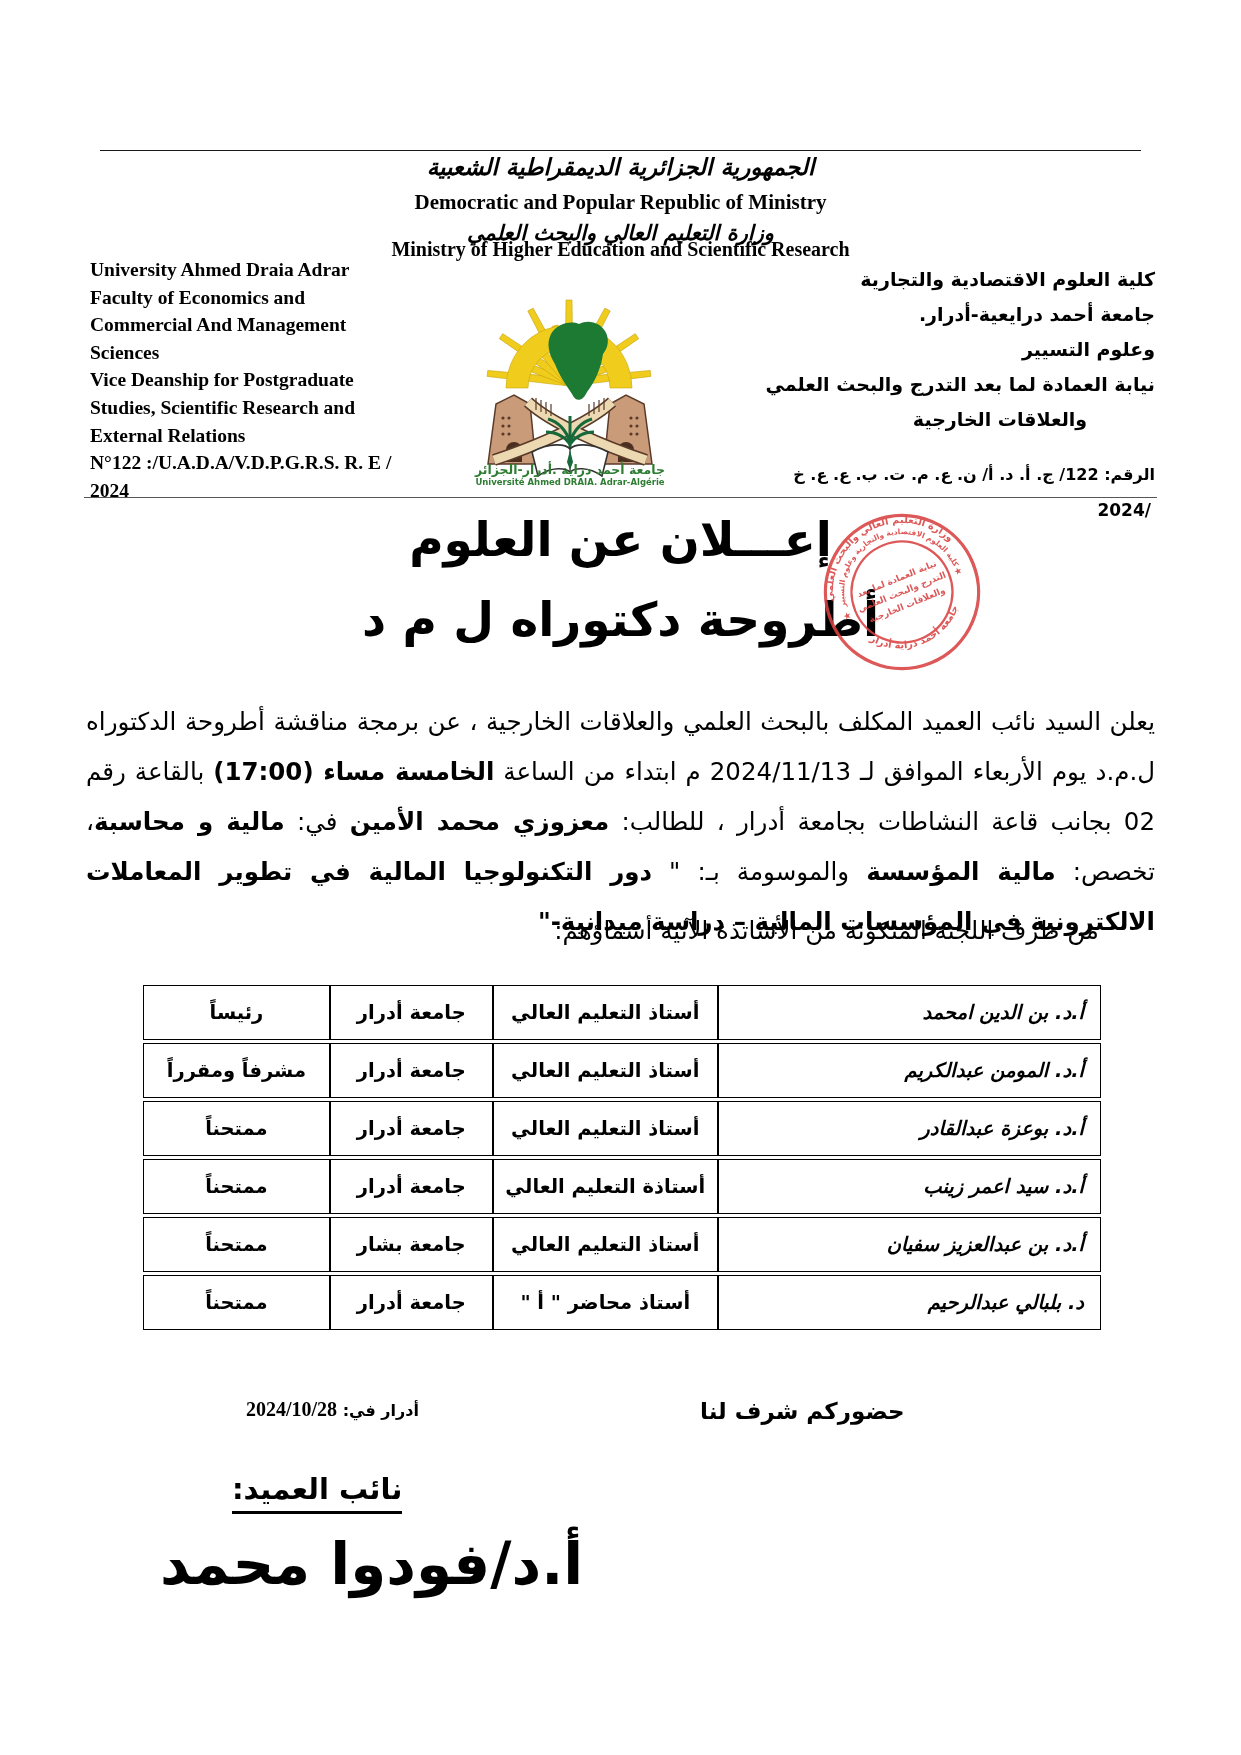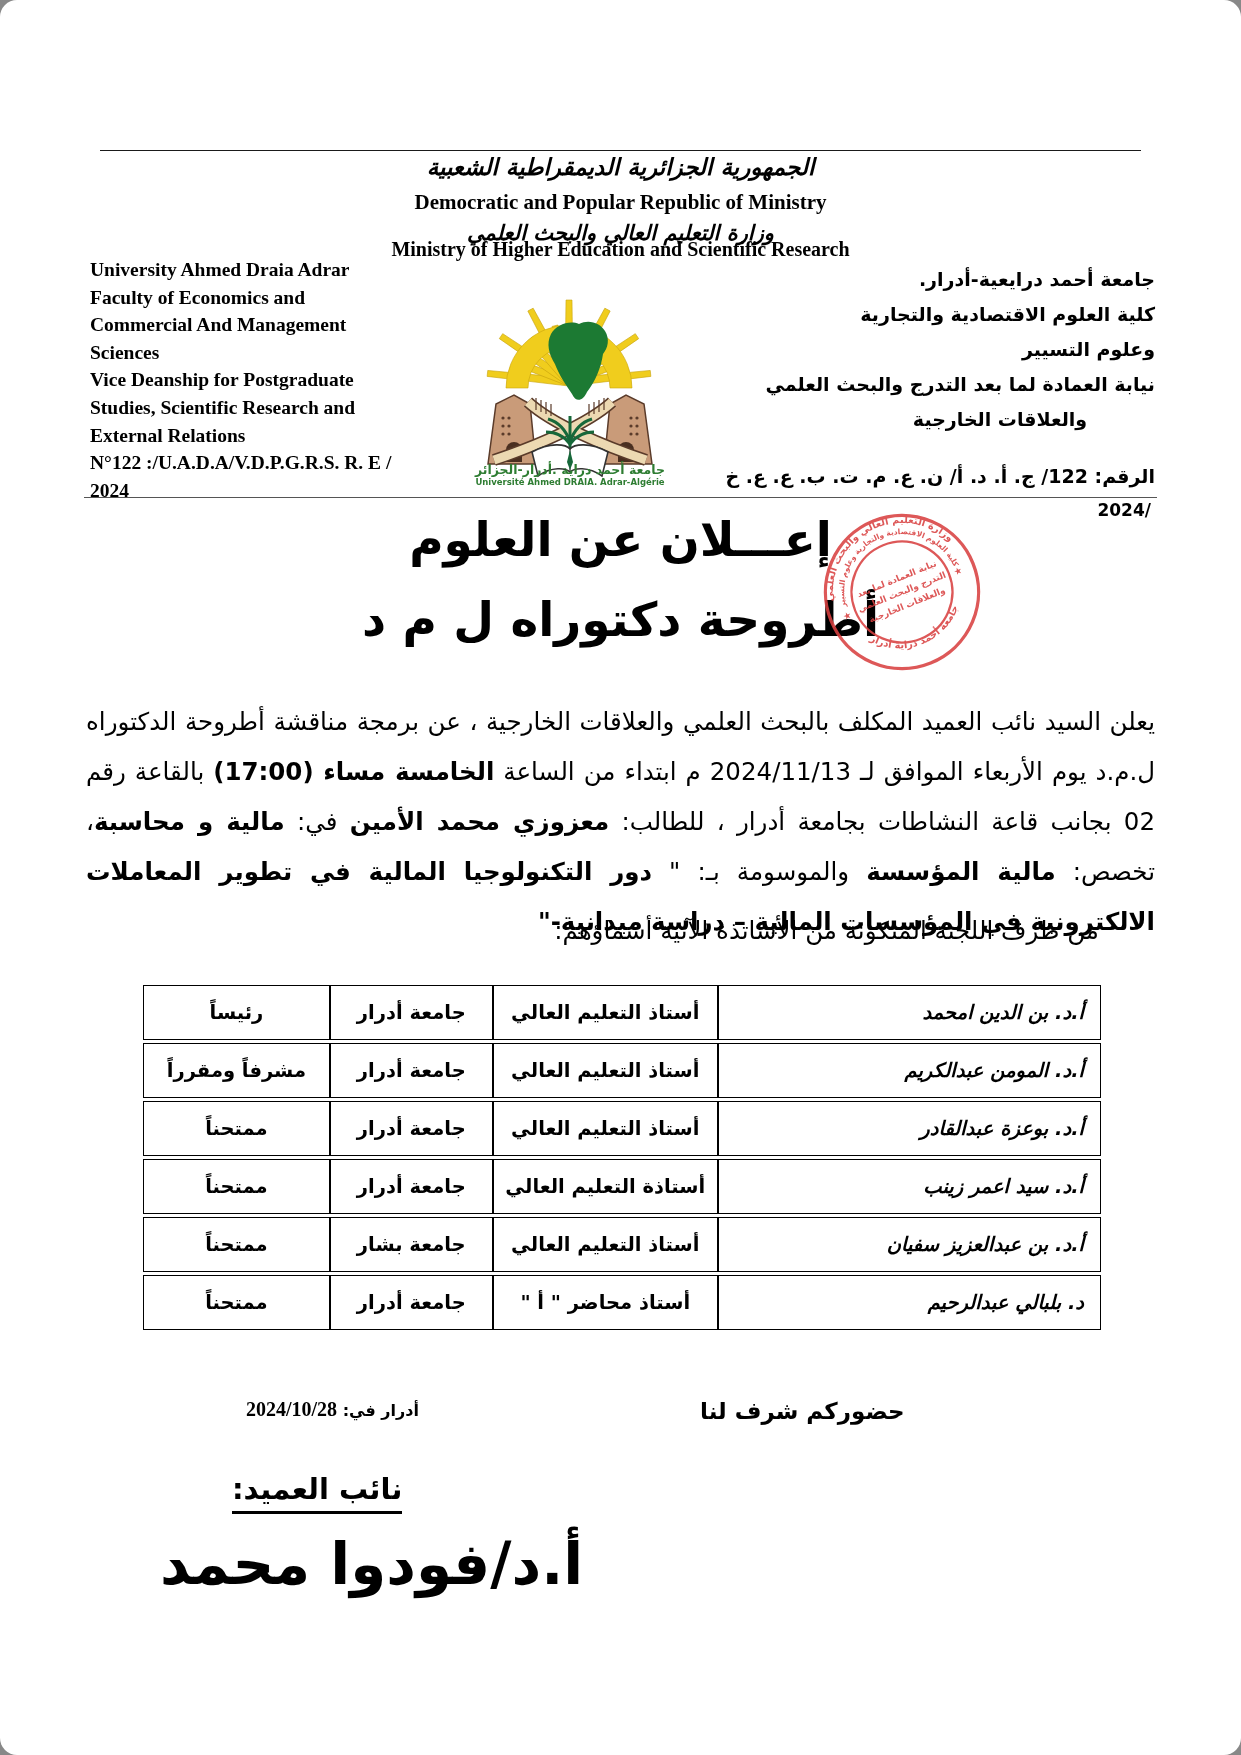--- a/index.html
+++ b/index.html
@@ -1,19 +1,19 @@
 <!DOCTYPE html>
 <html lang="ar"><head>
 <meta charset="utf-8">
 <style>
   html,body{margin:0;padding:0;background:#888;}
   .page{
     position:relative; width:1241px; height:1755px; background:#ffffff;
     margin:0 auto; overflow:hidden;
-    font-family:"DejaVu Sans", sans-serif; color:#000;border-radius:17px;
+    font-family:"DejaVu Sans", sans-serif; color:#000;
   }
   .rule{position:absolute; border-top:1.6px solid #1a1a1a;}
   .rule-top{left:100px; width:1041px; top:150px;}
   .rule-mid{left:84px; width:1073px; top:497px; border-top:1.2px solid #555;}
 
   
   .hdr{position:absolute; left:0; right:0; text-align:center;}
   .h-ar{font-weight:bold; font-style:italic; direction:rtl;}
   .h-en{font-family:"Liberation Serif","DejaVu Serif",serif; font-weight:bold;}
   .h1{top:154px; font-size:23px;}
@@ -22,21 +22,21 @@
   .h4{top:238px; font-size:20px;}
 
   
   .org-left{position:absolute; left:90px; top:256px; width:350px;
     font-family:"Liberation Serif","DejaVu Serif",serif; font-weight:bold;
     font-size:19.5px; line-height:27.6px;}
   .org-right{position:absolute; right:86px; top:262px; width:420px;
     direction:rtl; text-align:right; font-weight:bold; font-size:19px; line-height:35px;}
   .org-right .pad{padding-left:110px; text-align:center;}
   .ref-ar{position:absolute; right:86px; top:465px; width:430px; direction:rtl;
-    text-align:right; font-weight:bold; font-size:19px;}
+    text-align:right; font-weight:bold; font-size:16px;}
   .ref-ar2{position:absolute; right:90px; top:500px; direction:rtl; font-weight:bold; font-size:17px;}
 
   
   .logo{position:absolute; left:448px; top:292px; width:244px; height:196px;}
 
   
   .stamp{position:absolute; left:818px; top:508px; width:168px; height:168px;
     transform:rotate(-22deg); opacity:.88;}
 
   
@@ -89,22 +89,22 @@
     <div>Commercial  And  Management</div>
     <div>Sciences</div>
     <div>Vice Deanship for Postgraduate</div>
     <div>Studies, Scientific Research and</div>
     <div>External Relations</div>
     <div>N°122 :/U.A.D.A/V.D.P.G.R.S. R. E /</div>
     <div>2024</div>
   </div>
 
   <div class="org-right">
+    <div>كلية العلوم الاقتصادية والتجارية</div>
     <div>جامعة أحمد درايعية-أدرار.</div>
-    <div>كلية العلوم الاقتصادية والتجارية</div>
     <div>وعلوم التسيير</div>
     <div>نيابة العمادة لما بعد التدرج والبحث العلمي</div>
     <div class="pad">والعلاقات الخارجية</div>
   </div>
   <div class="ref-ar">الرقم: 122/ ج. أ. د. أ/ ن. ع. م. ت. ب. ع. ع. خ</div>
   <div class="ref-ar2">/2024</div>
 
   <svg class="logo" viewBox="0 0 244 196" aria-hidden="true">
     <defs>
       <polygon id="rayL" points="118,8 124,8 125,88 117,88"></polygon>

